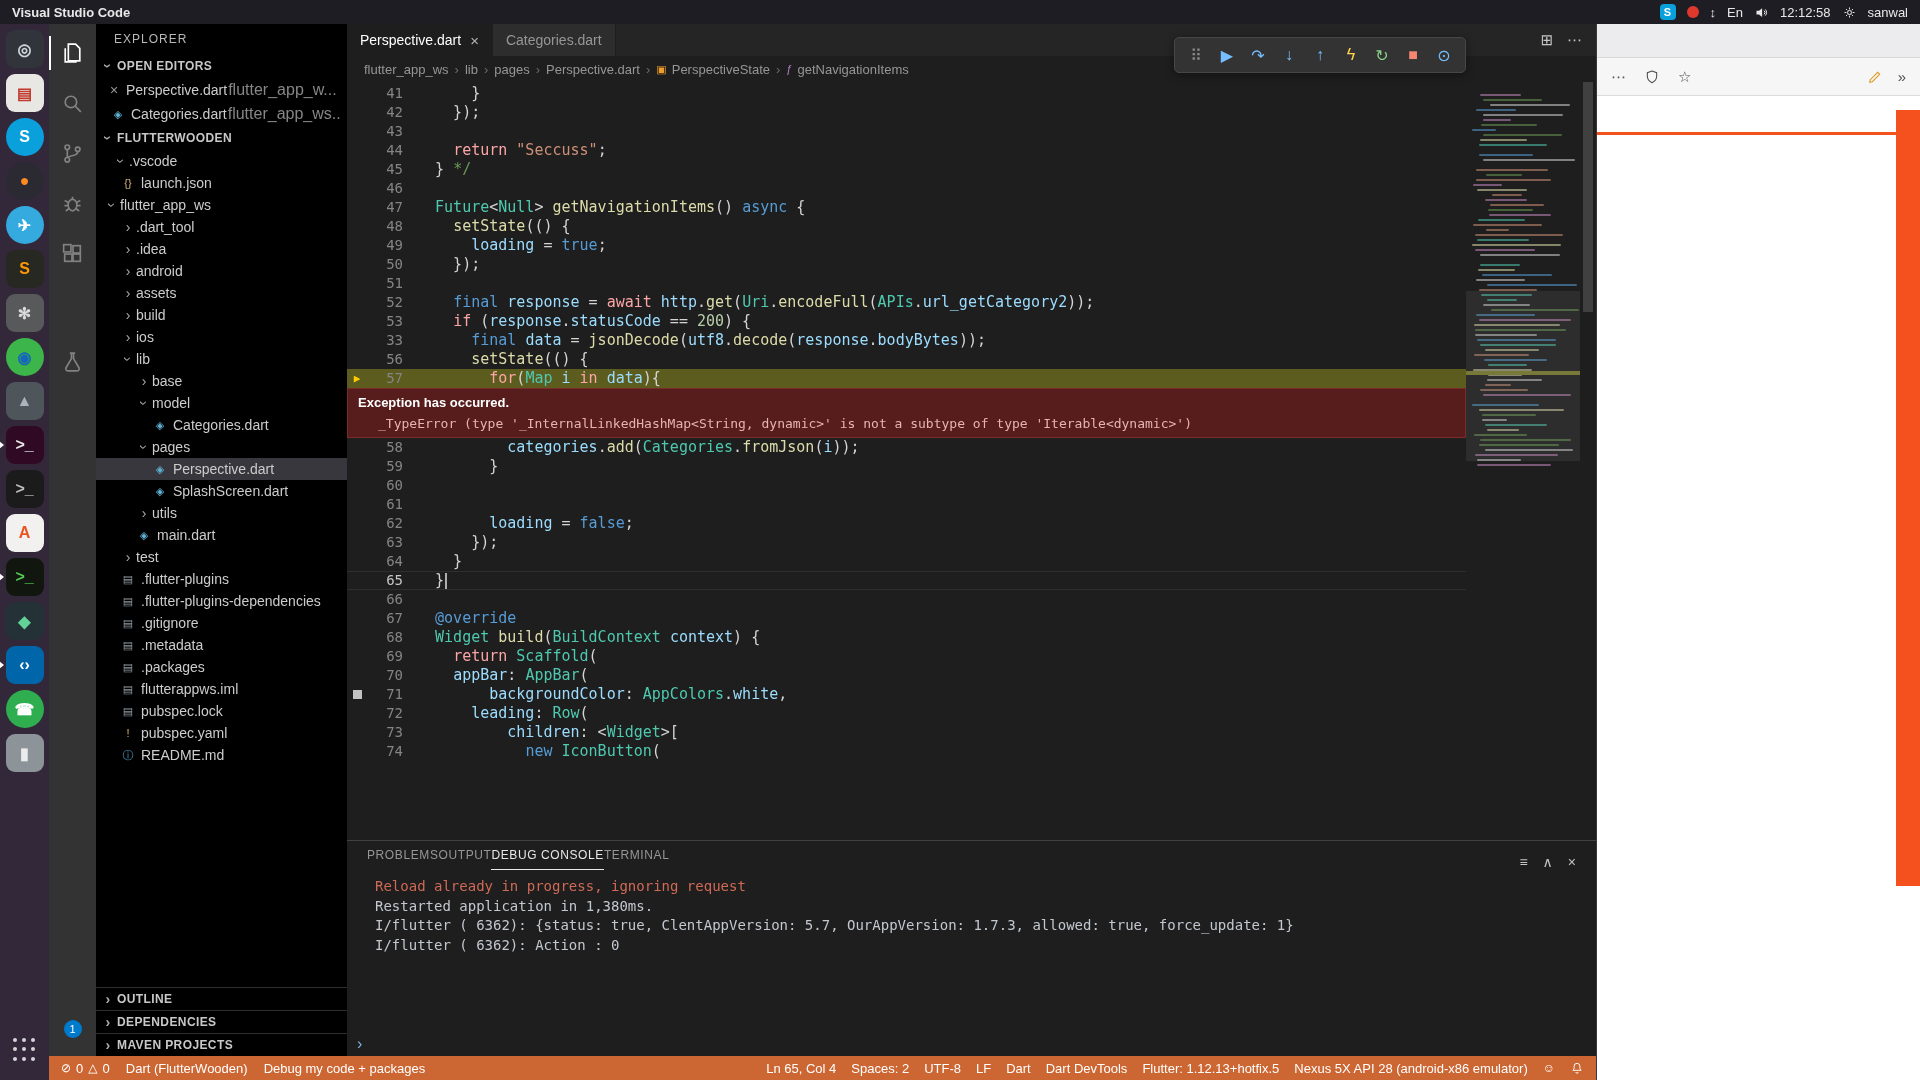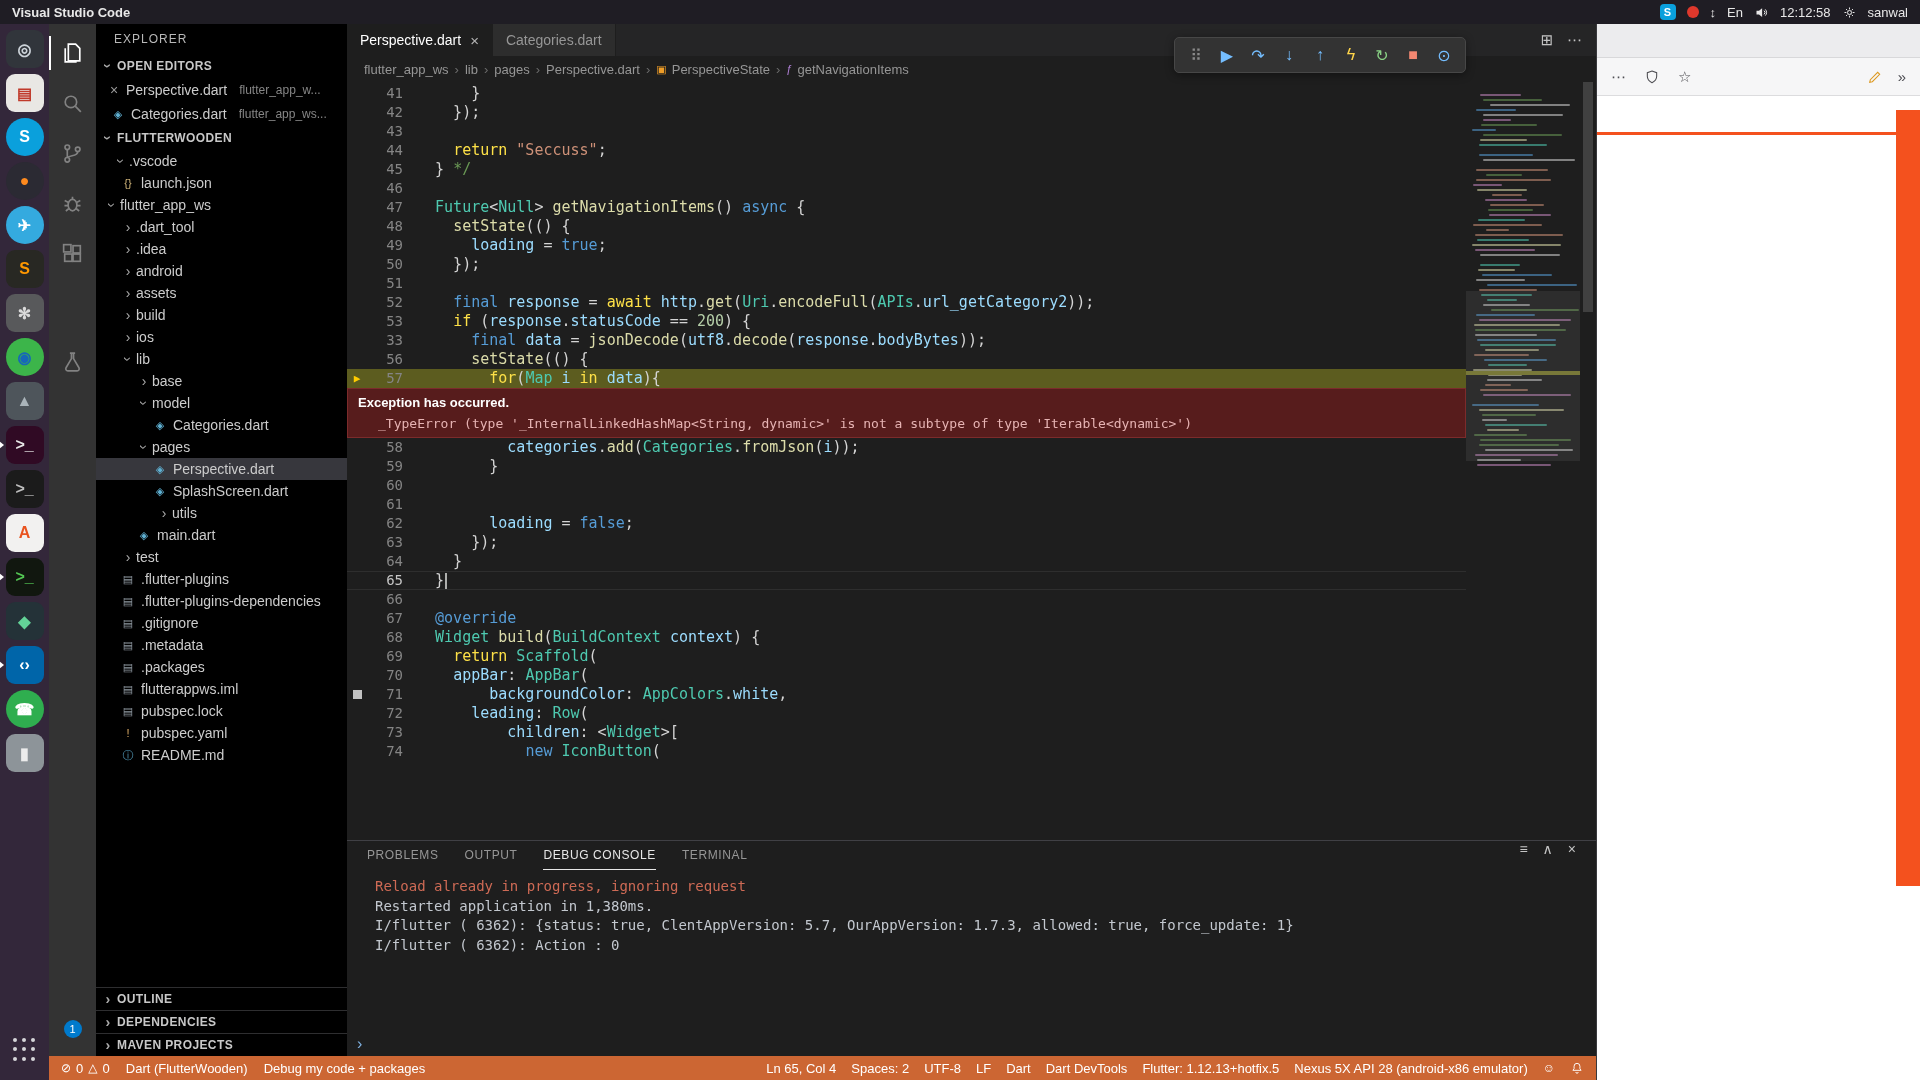--- a/index.html
+++ b/index.html
@@ -40,21 +40,21 @@
 .act-badge{position:absolute;bottom:18px;left:50%;transform:translateX(-50%);width:18px;height:18px;border-radius:50%;background:var(--badge-blue);color:#fff;font-size:11px;display:flex;align-items:center;justify-content:center;cursor:pointer}
 
 #sidebar{width:251px;background:#000000;color:#cccccc;display:flex;flex-direction:column;flex:0 0 auto;min-height:0;overflow:hidden}
 .sb-title{height:30px;display:flex;align-items:center;padding:0 18px;font-size:12px;letter-spacing:1px;color:#b8b8b8}
 .sec-header{height:24px;display:flex;align-items:center;padding:0 4px;font-weight:bold;font-size:12px;letter-spacing:.4px;color:#c8c8c8;gap:1px;cursor:pointer}
 .chev{display:inline-block;width:16px;text-align:center;color:#ababab;font-size:14px;flex:0 0 auto}
 .chev::before{content:"›"}
 .chev.exp{transform:rotate(90deg)}
 .oe-item{height:24px;display:flex;align-items:center;padding:0 6px 0 14px;cursor:pointer;font-size:14px}
 .oe-item .oeclose{color:#9a9a9a;width:16px;flex:0 0 auto}
-.oe-item .detail{color:#868686;font-size:12px;margin-left:12px;white-space:nowrap;overflow:hidden}
+.oe-item .detail{color:#868686;font-size:16px;margin-left:1px;white-space:nowrap;overflow:hidden}
 .tree-item{height:22px;display:flex;align-items:center;white-space:nowrap;cursor:pointer;font-size:14px}
 .tree-item.selected{background:#37373d}
 .ficon{width:16px;text-align:center;font-size:11px;margin-right:5px;flex:0 0 auto}
 .bottom-secs{margin-top:auto}
 .bottom-secs .sec-header{height:23px;border-top:1px solid #2e2e30}
 
 #editorcol{flex:1;display:flex;flex-direction:column;min-width:0;position:relative}
 #tabsrow{height:32px;background:#252526;display:flex;align-items:stretch;flex:0 0 auto}
 .tab{display:flex;align-items:center;gap:9px;padding:0 13px;font-size:14px;color:#969696;background:#2d2d2d;border-right:1px solid #1e1e1e;cursor:pointer}
 .tab.active{background:#1e1e1e;color:#fff}
@@ -71,35 +71,35 @@
 .cline{display:flex;height:19px;color:#d4d4d4}
 .cline .gm{width:20px;text-align:center;line-height:19px;flex:0 0 auto;display:flex;align-items:center;justify-content:center}
 .cline .ln{width:36px;text-align:right;color:#858585;flex:0 0 auto;font-size:14px}
 .cline .lt{padding-left:14px;white-space:pre}
 .cline.dbg{background:var(--debug-line-bg)}
 .cline.cur{box-shadow:inset 0 1px 0 #2e2e2e,inset 0 -1px 0 #2e2e2e}
 .cline.cur .ln{color:#c6c6c6}
 .gm.exec{color:#ffcc00;font-size:11px}
 .gm-sq{width:9px;height:9px;background:#c2c2c2;display:inline-block}
 .caret{display:inline-block;width:2px;height:16px;background:#aeafad;vertical-align:middle;margin-left:1px}
-.tk-p{color:#d4d4d4}.tk-k{color:#569cd6}.tk-c{color:#fde047}.tk-t{color:#4ec9b0}.tk-f{color:#dcdcaa}.tk-v{color:#9cdcfe}.tk-n{color:#b5cea8}.tk-s{color:#ce9178}.tk-m{color:#6a9955}
+.tk-p{color:#d4d4d4}.tk-k{color:#569cd6}.tk-c{color:#fca5a5}.tk-t{color:#4ec9b0}.tk-f{color:#dcdcaa}.tk-v{color:#9cdcfe}.tk-n{color:#b5cea8}.tk-s{color:#ce9178}.tk-m{color:#6a9955}
 #exbanner{background:var(--exception-bg);border:1px solid var(--exception-border);height:50px;padding:3px 10px;overflow:hidden}
 #exbanner .ex-title{color:#fff;font-family:"Liberation Sans",sans-serif;font-size:13px;font-weight:bold;line-height:21px}
 #exbanner .ex-msg{color:#e6b3b3;font-size:13px;line-height:21px;padding-left:20px;white-space:nowrap}
 #minimap{position:absolute;top:0;right:16px;width:114px;bottom:0;background:#1e1e1e;padding-top:4px;overflow:hidden}
 .mm-row{height:2px;margin:3px 6px 0 8px;border-radius:1px;opacity:.55}
 .mm-view{position:absolute;left:0;right:0;background:rgba(160,160,160,.12)}
 .mm-dbg{position:absolute;left:0;right:0;height:4px;background:#74742c}
 #vscroll{position:absolute;top:0;right:0;width:16px;bottom:0;cursor:pointer}
 #vscroll .thumb{position:absolute;top:0;left:3px;right:3px;height:230px;background:rgba(121,121,121,.38)}
 #debugbar{position:absolute;top:13px;right:130px;height:36px;background:#333;border:1px solid #474747;border-radius:5px;display:flex;align-items:center;padding:0 6px;gap:1px;z-index:30;box-shadow:0 2px 8px rgba(0,0,0,.4)}
 .dbg-btn{width:30px;height:30px;display:flex;align-items:center;justify-content:center;font-size:16px;cursor:pointer}
 
 #panel{height:216px;border-top:1px solid #404045;display:flex;flex-direction:column;flex:0 0 auto;background:#1e1e1e;position:relative}
-#paneltabs{height:29px;display:flex;align-items:flex-start;gap:26px;padding:0 20px;flex:0 0 auto}
+#paneltabs{height:29px;display:flex;align-items:flex-end;padding:0 20px;flex:0 0 auto}
 .ptab{font-size:12px;letter-spacing:.6px;color:#969696;height:100%;display:flex;align-items:center;border-bottom:1px solid transparent;cursor:pointer}
 .ptab.active{color:#e7e7e7;border-bottom-color:#e7e7e7}
 .panel-actions{margin-left:auto;display:flex;gap:15px;color:#c5c5c5;font-size:14px}
 .panel-actions span{cursor:pointer}
 #console{flex:1;font-family:"DejaVu Sans Mono",monospace;font-size:14px;line-height:19.5px;padding:7px 0 0 28px;overflow:hidden}
 .con-line.error{color:var(--console-error)}
 .con-line.log{color:var(--console-log)}
 #prompt{position:absolute;bottom:3px;left:10px;color:#7fb1e0;font-size:16px;cursor:text}
 
 #statusbar{height:24px;background:var(--statusbar-bg);color:#fff;display:flex;align-items:center;font-size:13px;padding:0 12px;flex:0 0 auto;white-space:nowrap}
@@ -342,21 +342,21 @@
                 <span>pages</span>
               </div>
               <div class="tree-item selected" style="padding-left: 56px;">
                 <span class="ficon" style="color: rgb(95, 176, 210);">◈</span>
                 <span>Perspective.dart</span>
               </div>
               <div class="tree-item" style="padding-left: 56px;">
                 <span class="ficon" style="color: rgb(95, 176, 210);">◈</span>
                 <span>SplashScreen.dart</span>
               </div>
-              <div class="tree-item" style="padding-left: 60px;">
+              <div class="tree-item" style="padding-left: 40px;">
                 <span class="chev"></span>
                 <span>utils</span>
               </div>
               <div class="tree-item" style="padding-left: 40px;">
                 <span class="ficon" style="color: rgb(95, 176, 210);">◈</span>
                 <span>main.dart</span>
               </div>
               <div class="tree-item" style="padding-left: 24px;">
                 <span class="chev"></span>
                 <span>test</span>

